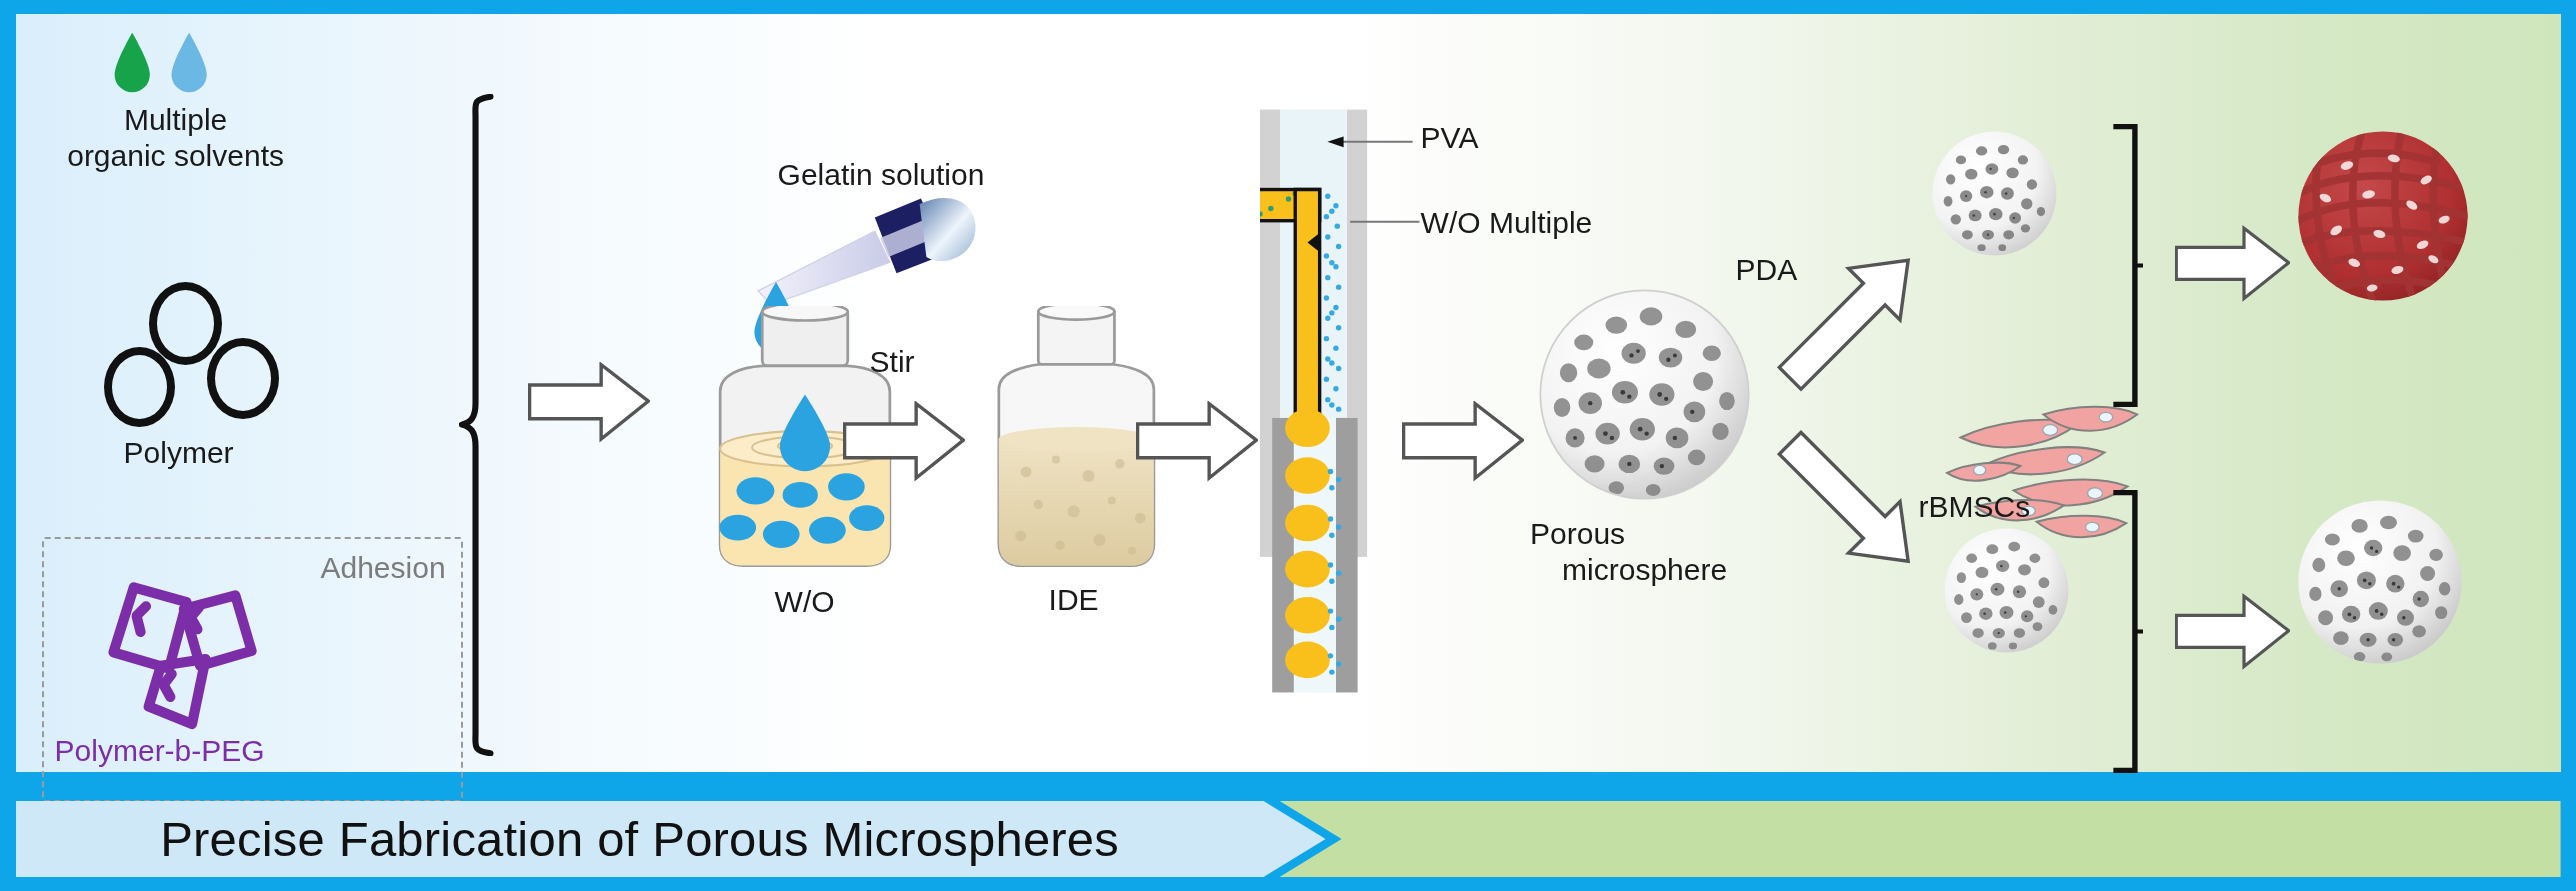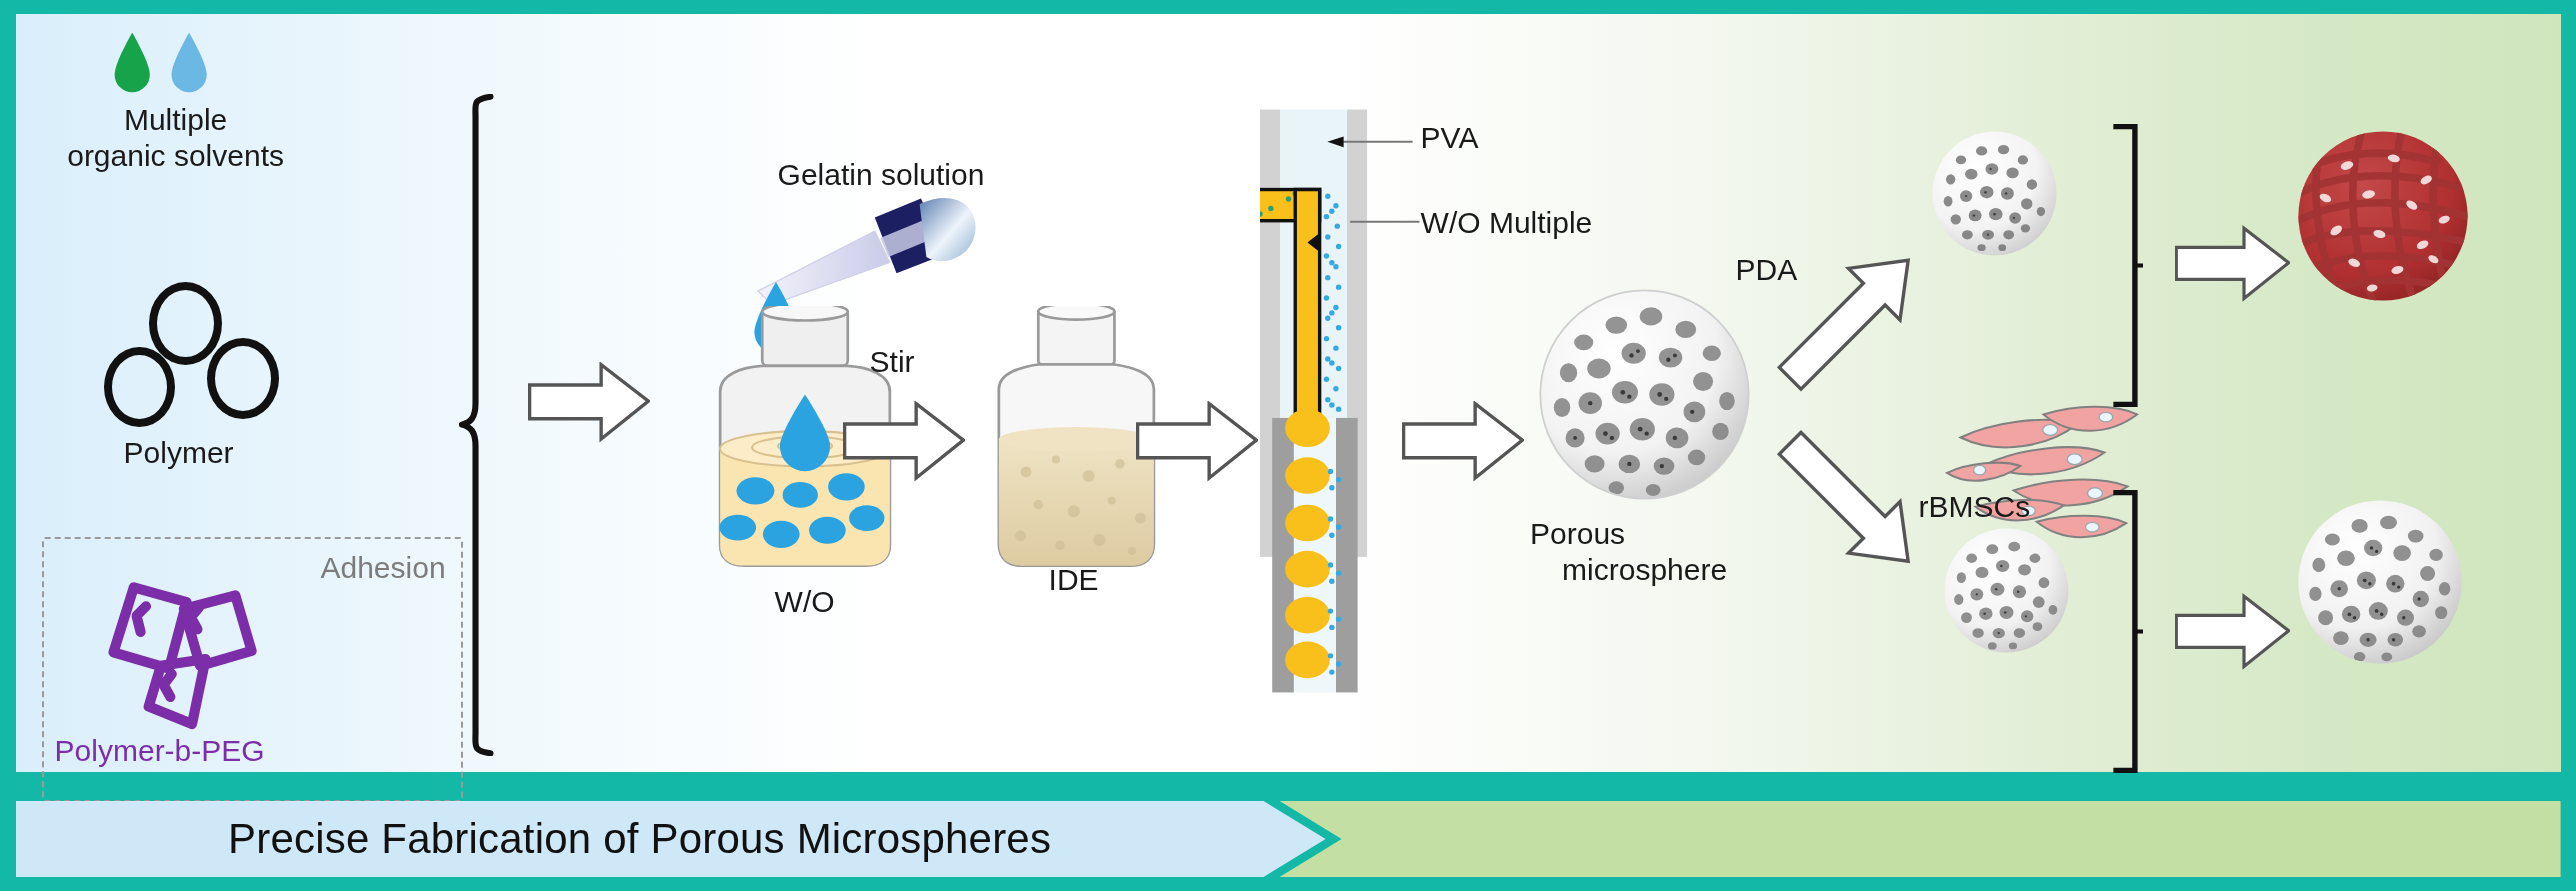--- a/index.html
+++ b/index.html
@@ -1,17 +1,17 @@
 <!DOCTYPE html>
 <html style="font-size:11px"><head>
 <meta charset="utf-8">
 <style>
   html,body{margin:0;padding:0;background:#fff;}
   body{width:2576px;height:892px;font-family:"Liberation Sans",sans-serif;}
-  #root{position:relative;width:2576px;height:892px;overflow:hidden;background:#14b8a6;}
+  #root{position:relative;width:2576px;height:892px;overflow:hidden;background:#0ea5e9;}
 
   
   #panel{
     position:absolute;left:15.6px;top:13.6px;width:2545px;height:758px;
     background:
       linear-gradient(90deg,
         #d9eefb 0%,
         #e4f3fc 8%,
         #f2f9fd 20%,
         #ffffff 34%,
@@ -38,21 +38,21 @@
   
   .ring{position:absolute;border:8.8px solid #111;border-radius:50%;box-sizing:border-box;}
 
   
   #device{position:absolute;left:1244px;top:95px;width:122px;height:584px;}
 
   
   #banner{position:absolute;left:15.6px;top:801px;width:2545px;height:76px;}
   .bannerText{
     position:absolute;top:0;height:76px;display:flex;align-items:center;justify-content:center;
-    font-size:42px;color:#111;letter-spacing:0.2px;
+    font-size:49px;color:#111;letter-spacing:0.2px;
   }
   #bandBlue{position:absolute;left:0;top:0;width:1310px;height:76px;background:#cfe8f8;
     clip-path:polygon(0 0, 1248px 0, 1310px 38px, 1248px 76px, 0 76px);}
   #bandGreen{position:absolute;left:1264px;top:0;width:1281px;height:76px;background:#c3dfa4;
     clip-path:polygon(0 0, 1281px 0, 1281px 76px, 0 76px, 62px 38px);}
 </style>
 </head>
 <body>
 
 <div id="root">
@@ -164,21 +164,21 @@
           <circle cx="96" cy="292" r="7"></circle>
           <circle cx="148" cy="302" r="9"></circle>
         <circle cx="204" cy="286" r="6"></circle>
           <circle cx="246" cy="312" r="8"></circle>
           <circle cx="70" cy="338" r="8"></circle>
         <circle cx="128" cy="352" r="7"></circle>
           <circle cx="186" cy="344" r="9"></circle>
           <circle cx="234" cy="360" r="6"></circle>
       </g>
     </svg>
-    <div class="lbl c" style="left:1058px;top:548px">IDE</div>
+    <div class="lbl c" style="left:1058px;top:568px">IDE</div>
 
     <svg class="arrow" style="left:1120px;top:387px" width="122" height="81" viewBox="0 0 180 120">
       <path d="M2 34 L108 34 L108 4 L178 58 L108 114 L108 84 L2 84 Z" fill="#fff" stroke="#555" stroke-width="5"></path>
     </svg>
 
     <svg id="device" viewBox="0 0 180 860">
 
       <rect x="0" y="0" width="30" height="660" fill="#d2d2d2"></rect>
       <rect x="128" y="0" width="30" height="660" fill="#d2d2d2"></rect>
 

